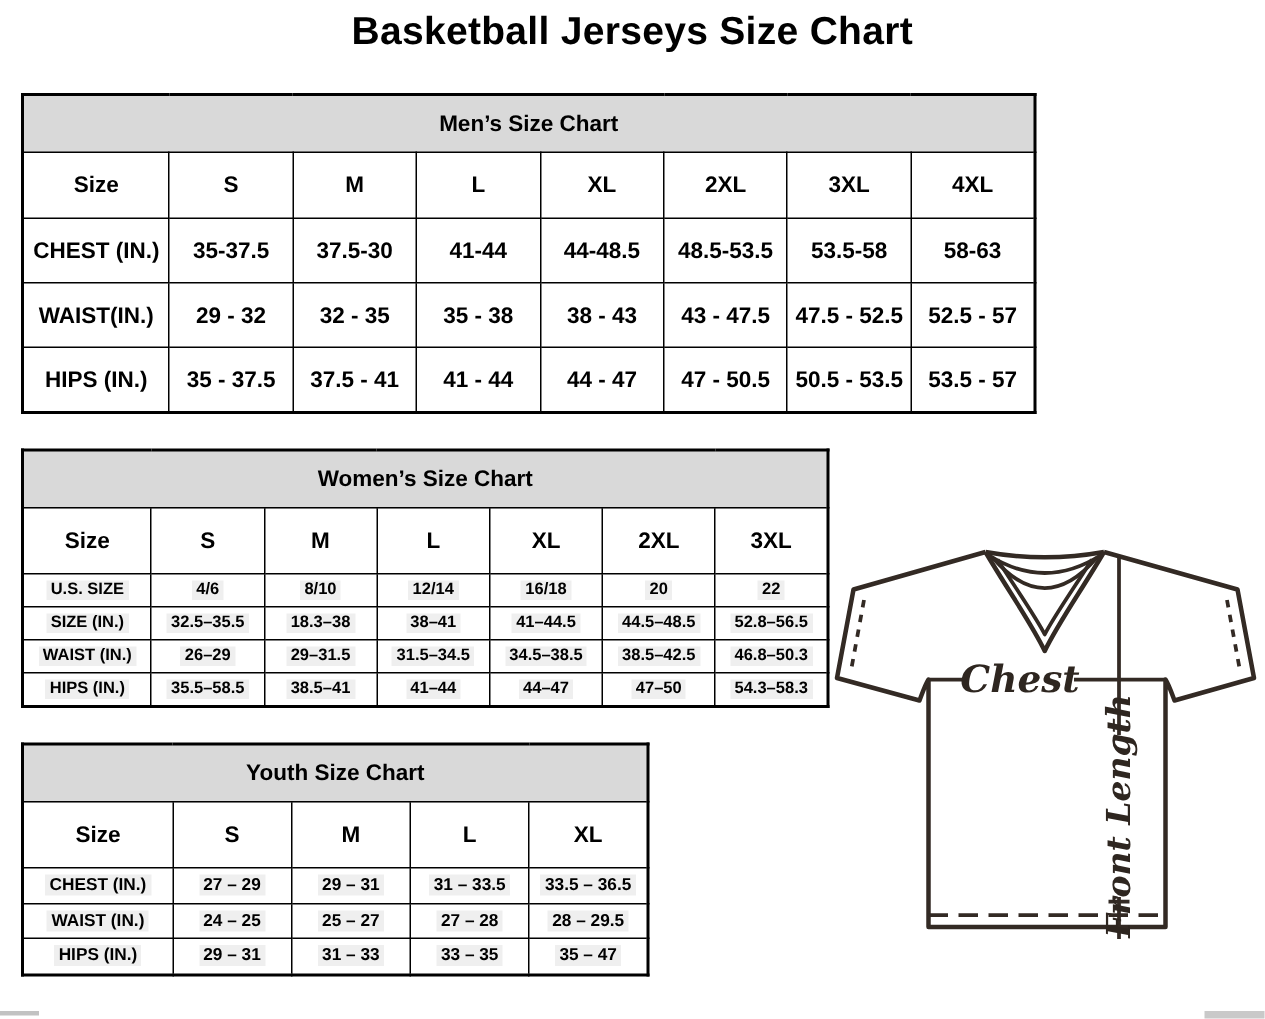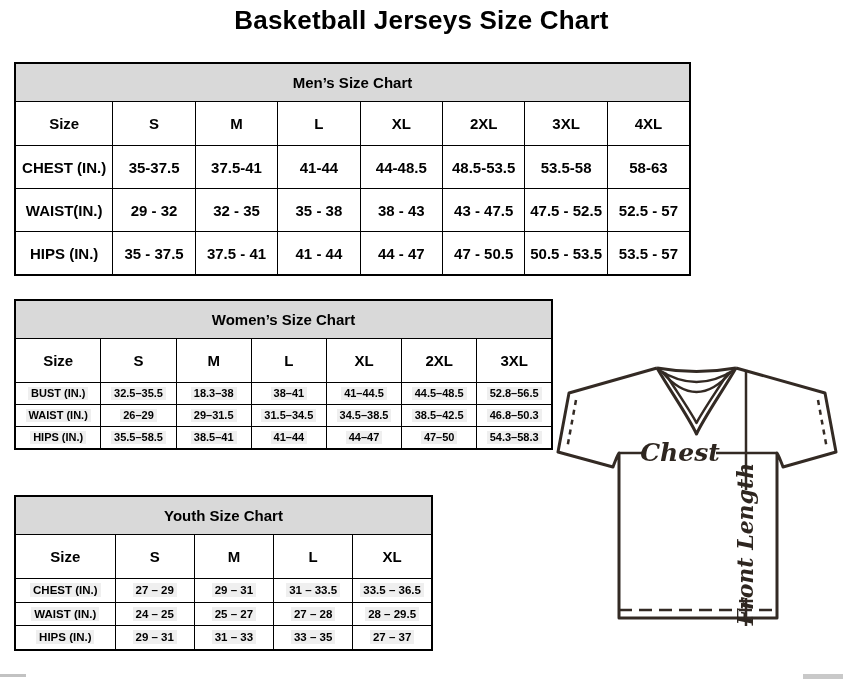--- a/index.html
+++ b/index.html
@@ -59,21 +59,21 @@
     <th>M</th>
     <th>L</th>
     <th>XL</th>
     <th>2XL</th>
     <th>3XL</th>
     <th>4XL</th>
   </tr>
   <tr class="data-row">
     <td>CHEST (IN.)</td>
     <td>35-37.5</td>
-    <td>37.5-41</td>
+    <td>37.5-30</td>
     <td>41-44</td>
     <td>44-48.5</td>
     <td>48.5-53.5</td>
     <td>53.5-58</td>
     <td>58-63</td>
   </tr>
   <tr class="data-row">
     <td>WAIST(IN.)</td>
     <td>29 - 32</td>
     <td>32 - 35</td>
@@ -113,21 +113,30 @@
   <tr class="head-row">
     <th>Size</th>
     <th>S</th>
     <th>M</th>
     <th>L</th>
     <th>XL</th>
     <th>2XL</th>
     <th>3XL</th>
   </tr>
   <tr class="data-row">
-    <td><span class="hl">BUST (IN.)</span></td>
+    <td><span class="hl">U.S. SIZE</span></td>
+    <td><span class="hl">4/6</span></td>
+    <td><span class="hl">8/10</span></td>
+    <td><span class="hl">12/14</span></td>
+    <td><span class="hl">16/18</span></td>
+    <td><span class="hl">20</span></td>
+    <td><span class="hl">22</span></td>
+  </tr>
+  <tr class="data-row">
+    <td><span class="hl">SIZE (IN.)</span></td>
     <td><span class="hl">32.5–35.5</span></td>
     <td><span class="hl">18.3–38</span></td>
     <td><span class="hl">38–41</span></td>
     <td><span class="hl">41–44.5</span></td>
     <td><span class="hl">44.5–48.5</span></td>
     <td><span class="hl">52.8–56.5</span></td>
   </tr>
   <tr class="data-row">
     <td><span class="hl">WAIST (IN.)</span></td>
     <td><span class="hl">26–29</span></td>
@@ -180,21 +189,21 @@
     <td><span class="hl">24 – 25</span></td>
     <td><span class="hl">25 – 27</span></td>
     <td><span class="hl">27 – 28</span></td>
     <td><span class="hl">28 – 29.5</span></td>
   </tr>
   <tr class="data-row">
     <td><span class="hl">HIPS (IN.)</span></td>
     <td><span class="hl">29 – 31</span></td>
     <td><span class="hl">31 – 33</span></td>
     <td><span class="hl">33 – 35</span></td>
-    <td><span class="hl">27 – 37</span></td>
+    <td><span class="hl">35 – 47</span></td>
   </tr>
 </tbody>
   </table>
 
 <svg id="jersey" width="284" height="312" viewBox="0 0 284 312" xmlns="http://www.w3.org/2000/svg">
 
   <path stroke-width="3" d="
     M 102 8
     L 14 33
     L 3 92

